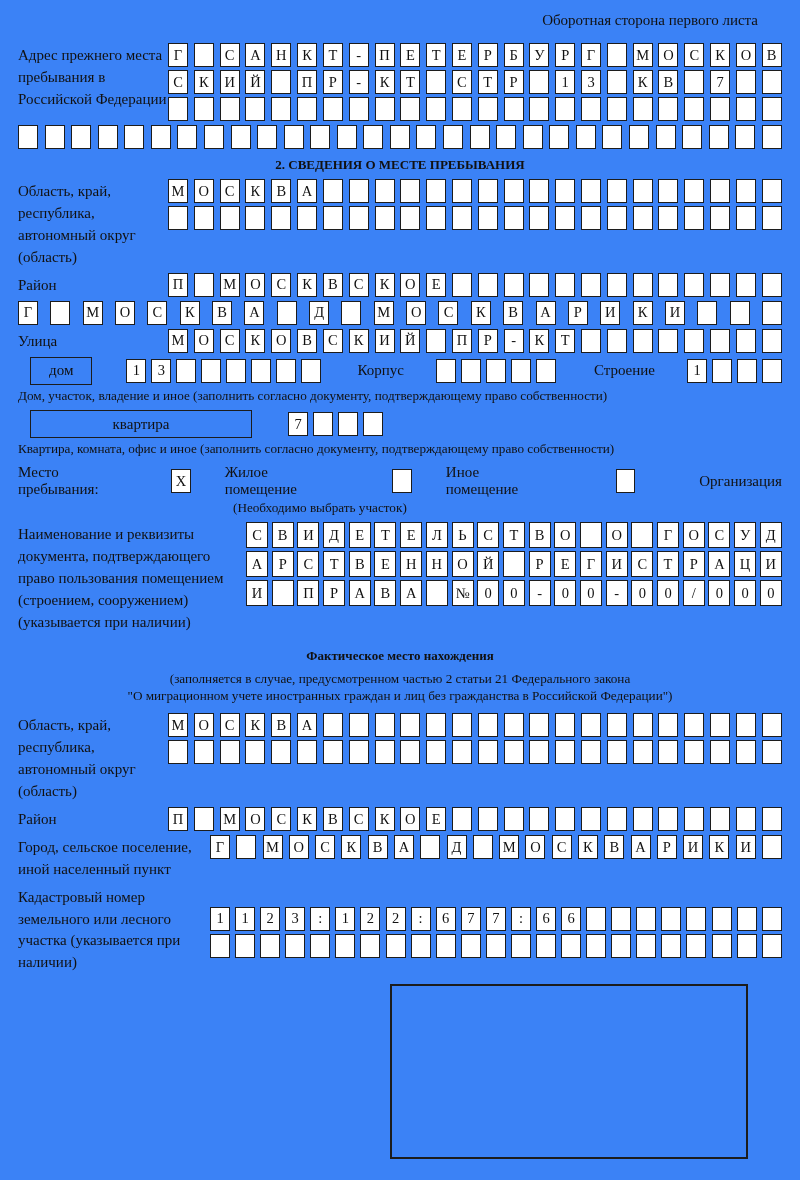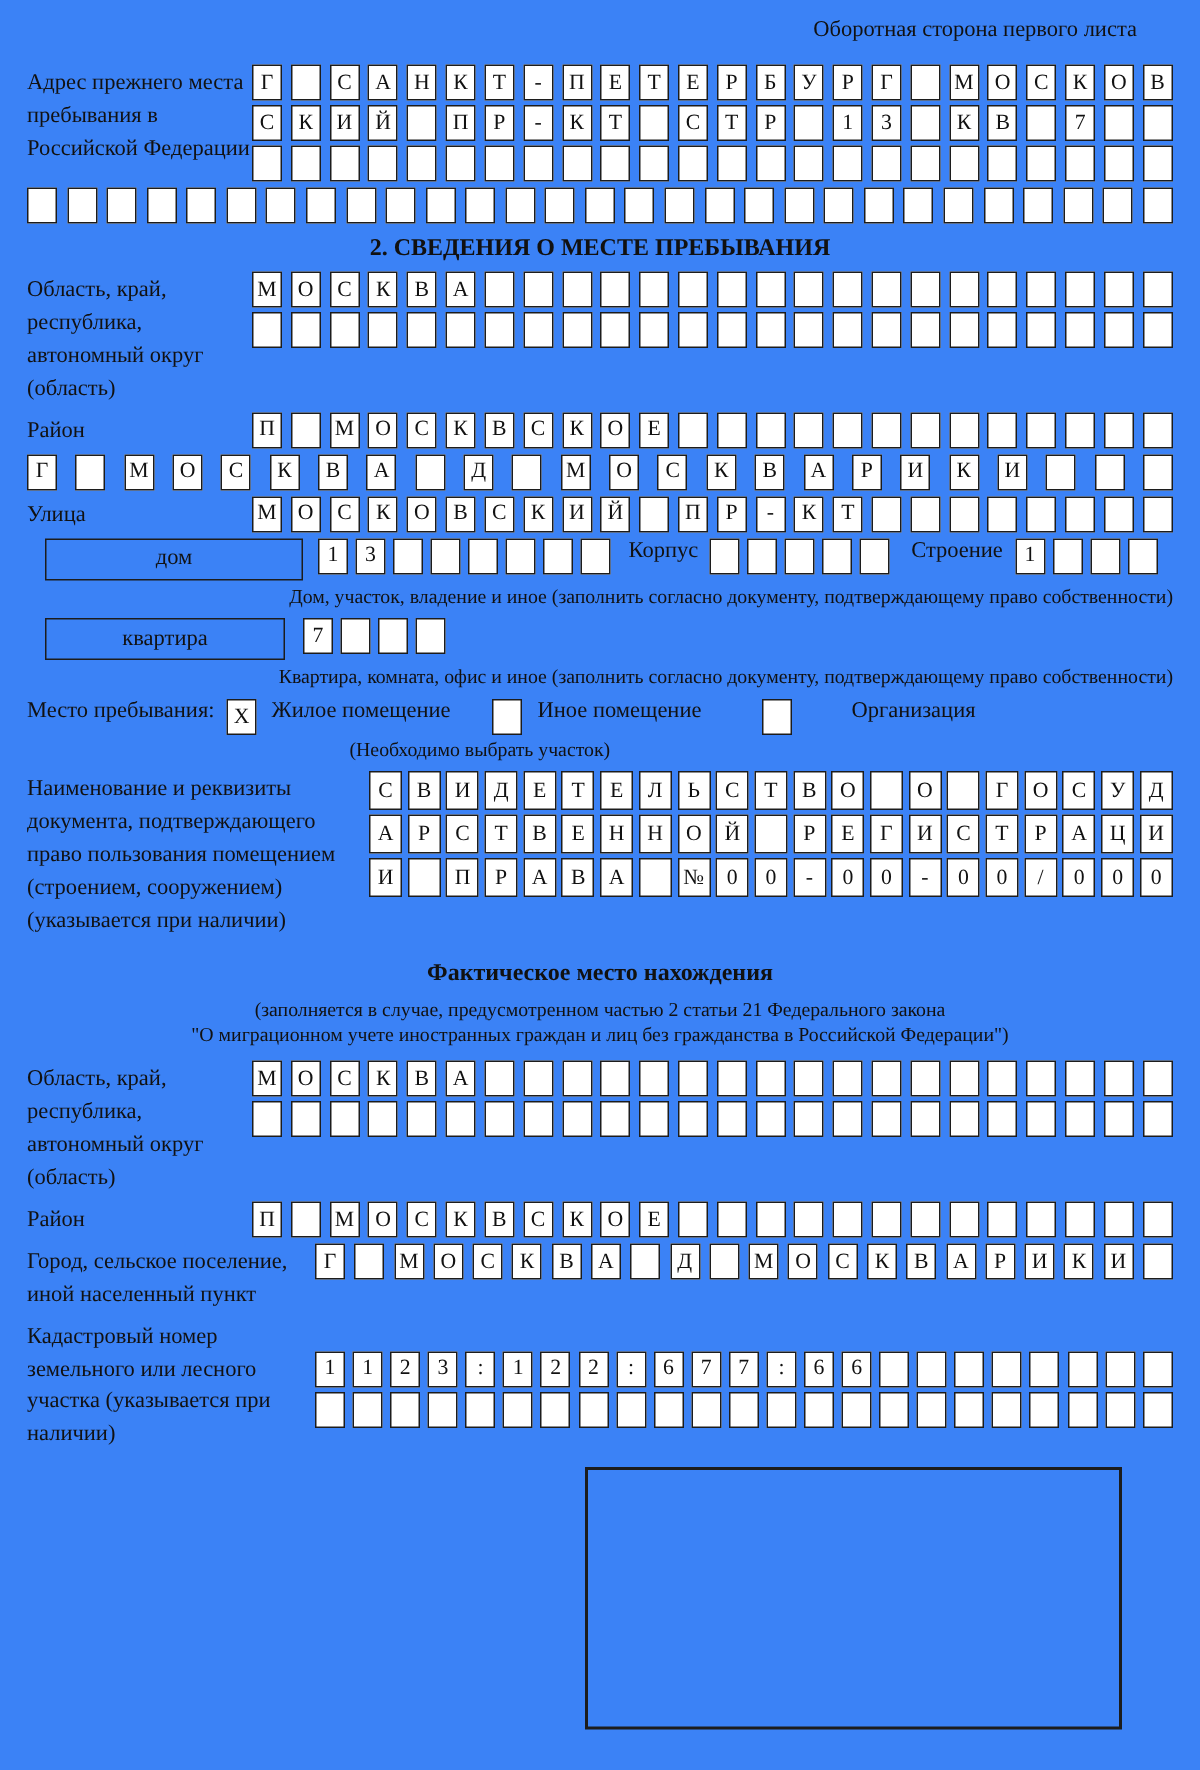--- a/index.html
+++ b/index.html
@@ -8,24 +8,24 @@
   .hdr-note{text-align:right;font-size:15px;padding-right:24px;margin-bottom:14px;}
   .block{display:flex;align-items:flex-start;margin-bottom:4px;}
   .lbl{width:150px;flex-shrink:0;font-size:15px;line-height:1.46;padding-top:2px;}
   .lbl.wide{width:228px;}
   .lbl.mid{width:192px;}
   .rows{flex:1;display:flex;flex-direction:column;gap:3px;}
   .boxrow{display:flex;justify-content:space-between;}
   .cbox{width:20px;height:24px;box-sizing:border-box;border:1.7px solid #1c1c1c;display:inline-flex;align-items:center;justify-content:center;font-size:14.5px;line-height:1;background:#fff;}
   .cbox.big{width:22px;height:26px;}
   .fullrow{display:flex;justify-content:space-between;margin:3px 0 2px 0;}
-  .caption{font-size:13.2px;line-height:1.35;text-align:right;}
+  .caption{font-size:13.2px;line-height:1.35;}
   .caption.center{text-align:center;}
-  .sec-hdr{text-align:center;font-weight:bold;font-size:16px;margin:8px 0 6px 0;}
-  .inline-row{display:flex;font-size:15px;margin:4px 0 2px 0;}
+  .sec-hdr{text-align:center;font-weight:bold;font-size:13px;margin:8px 0 6px 0;}
+  .inline-row{display:flex;align-items:center;font-size:15px;margin:4px 0 2px 0;gap:24px;}
   .rect-label{box-sizing:border-box;border:1.7px solid #1c1c1c;height:28px;display:flex;align-items:center;justify-content:center;font-size:15px;}
   .gap-boxes{display:flex;gap:5px;}
   .chk{margin:0 10px 0 8px;}
   .doc-rows .boxrow{justify-content:space-between;}
   .stamp-wrap{margin-left:372px;width:372px;margin-top:10px;}
   .stamp-box{width:358px;height:175px;border:2px solid #1c1c1c;box-sizing:border-box;}
   .subcap{margin:2px 0 6px 0;}
   .choose-cap{margin:0 0 6px 215px;font-size:13.2px;}
 </style>
 </head>
@@ -329,21 +329,21 @@
     <div class="gap-boxes">
         <span class="cbox">1</span>
         <span class="cbox"></span>
         <span class="cbox"></span>
         <span class="cbox"></span>
       </div>
   </div>
   <div class="caption subcap">Дом, участок, владение и иное (заполнить согласно документу, подтверждающему право собственности)</div>
 
   <div class="inline-row">
-    <div class="rect-label" style="width:160px;margin-left:12px;">квартира</div>
+    <div class="rect-label" style="width:222px;margin-left:12px;">квартира</div>
     <div class="gap-boxes" style="margin-left:12px;">
         <span class="cbox">7</span>
         <span class="cbox"></span>
         <span class="cbox"></span>
         <span class="cbox"></span>
       </div>
   </div>
   <div class="caption subcap">Квартира, комната, офис и иное (заполнить согласно документу, подтверждающему право собственности)</div>
 
   <div class="inline-row">

